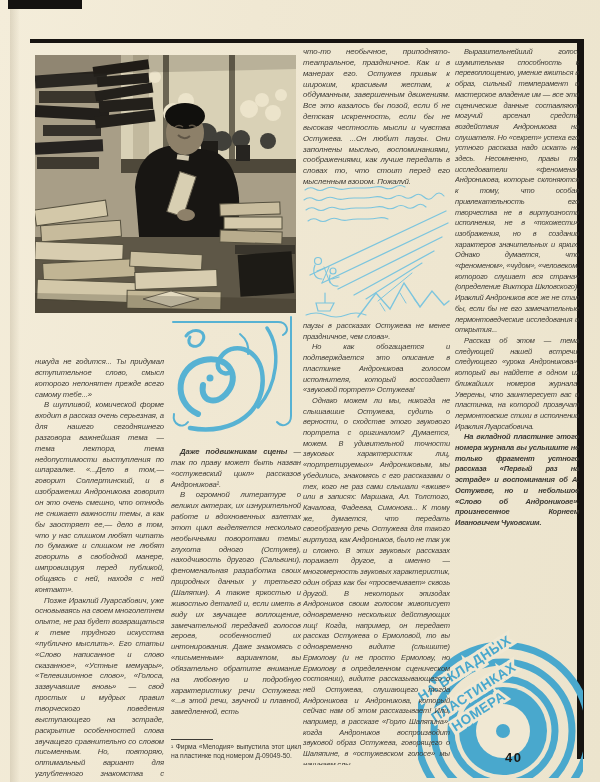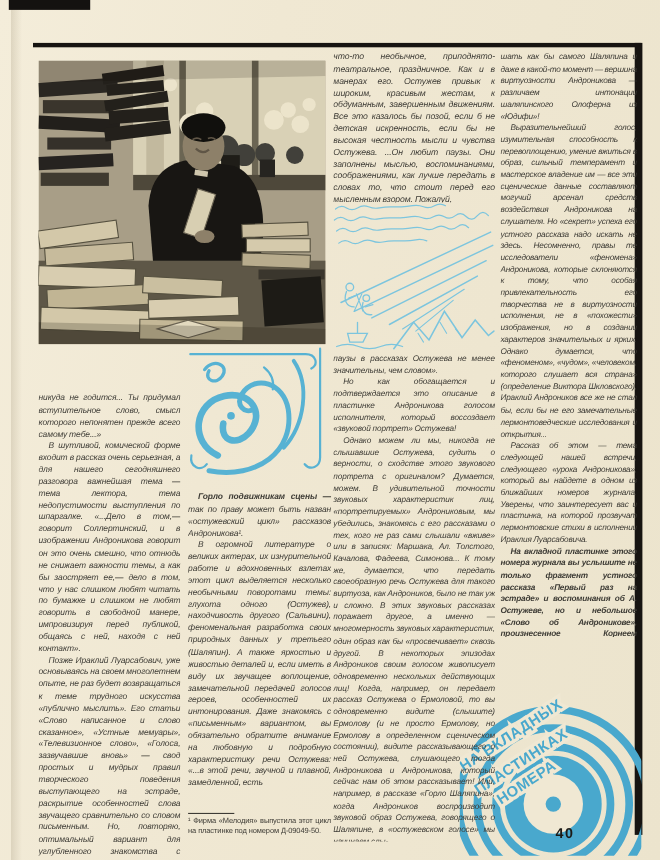--- a/index.html
+++ b/index.html
@@ -199,33 +199,32 @@
       </g>
     </svg>
   </div>
 
   <div class="col" id="col1">
       <p>никуда не годится... Ты придумал вступительное слово, смысл которого непонятен прежде всего самому тебе...»</p>
       <p class="ind">В шутливой, комической форме входит в рассказ очень серьезная, а для нашего сегодняшнего разговора важнейшая тема — тема лектора, тема недопустимости выступления по шпаргалке. «...Дело в том,— говорит Соллертинский, и в изображении Андроникова говорит он это очень смешно, что отнюдь не снижает важности темы, а как бы заостряет ее,— дело в том, что у нас слишком любят читать по бумажке и слишком не любят говорить в свободной манере, импровизируя перед публикой, общаясь с ней, находя с ней контакт».</p>
       <p class="ind">Позже Ираклий Луарсабович, уже основываясь на своем многолетнем опыте, не раз будет возвращаться к теме трудного искусства «публично мыслить». Его статьи «Слово написанное и слово сказанное», «Устные мемуары», «Телевизионное слово», «Голоса, зазвучавшие вновь» — свод простых и мудрых правил творческого поведения выступающего на эстраде, раскрытие особенностей слова звучащего сравнительно со словом письменным. Но, повторяю, оптимальный вариант для углубленного знакомства с «устными рассказами» Андроникова, их изучения — это слушание пластинок. Разумеется, различные устные рассказы Андроникова при перенесении их на бумагу имеют разные степени «потерь». Но есть рассказы, звуковые варианты которых, несомненно, предпочтительнее письменных. К таким рассказам относится «остужевский цикл», и вполне естественно, что, как только представи-</p>
     </div>
   <div class="col" id="col2">
-      <p class="ind"><strong>Горло подвижникам сцены — </strong>так по праву может быть назван «остужевский цикл» рассказов Андроникова¹.</p>
+      <p class="ind"><strong>Даже подвижникам сцены — </strong>так по праву может быть назван «остужевский цикл» рассказов Андроникова¹.</p>
       <p class="ind">В огромной литературе о великих актерах, их изнурительной работе и вдохновенных взлетах этот цикл выделяется несколько необычными поворотами темы: глухота одного (Остужев), находчивость другого (Сальвини), феноменальная разработка своих природных данных у третьего (Шаляпин). А также яркостью и живостью деталей и, если иметь в виду их звучащее воплощение, замечательной передачей голосов героев, особенностей их интонирования. Даже знакомясь с «письменным» вариантом, вы обязательно обратите внимание на любовную и подробную характеристику речи Остужева: «...в этой речи, звучной и плавной, замедленной, есть</p>
     </div>
   <div class="col" id="col3a">
       <p>что-то необычное, приподнято-театральное, праздничное. Как и в манерах его. Остужев привык к широким, красивым жестам, к обдуманным, завершенным движениям. Все это казалось бы позой, если б не детская искренность, если бы не высокая честность мысли и чувства Остужева. ...Он любит паузы. Они заполнены мыслью, воспоминаниями, соображениями, как лучше передать в словах то, что стоит перед его мысленным взором. Пожалуй,</p>
     </div>
   <div class="col" id="col3b">
-      <p>паузы в рассказах Остужева не менее значительны, чем словом».</p>
+      <p>паузы в рассказах Остужева не менее праздничное, чем слова».</p>
       <p class="ind">Но как обогащается и подтверждается это описание в пластинке Андроникова голосом исполнителя, который воссоздает «звуковой портрет» Остужева!</p>
       <p class="ind">Однако можем ли мы, никогда не слышавшие Остужева, судить о верности, о сходстве этого звукового портрета с оригиналом? Думается, можем. В удивительной точности звуковых характеристик лиц, «портретируемых» Андрониковым, мы убедились, знакомясь с его рассказами о тех, кого не раз сами слышали «вживе» или в записях: Маршака, Ал. Толстого, Качалова, Фадеева, Симонова... К тому же, думается, что передать своеобразную речь Остужева для такого виртуоза, как Андроников, было не так уж и сложно. В этих звуковых рассказах поражает другое, а именно — многомерность звуковых характеристик, один образ как бы «просвечивает» сквозь другой. В некоторых эпизодах Андроников своим голосом живописует одновременно нескольких действующих лиц! Когда, например, он передает рассказ Остужева о Ермоловой, то вы одновременно видите (слышите) Ермолову (и не просто Ермолову, но Ермолову в определенном сценическом состоянии), видите рассказывающего о ней Остужева, слушающего тогда Андроникова и Андроникова, который сейчас нам об этом рассказывает! Или, например, в рассказе «Горло Шаляпина», когда Андроников воспроизводит звуковой образ Остужева, говорящего о Шаляпине, в «остужевском голосе» мы начинаем слы-</p>
     </div>
   <div class="col" id="col4">
-      <p>шать как бы самого Шаляпина и даже в какой-то момент — вершина виртуозности Андроникова — различаем интонации шаляпинского Олоферна из «Юдифи»!</p>
       <p class="ind">Выразительнейший голос, изумительная способность к перевоплощению, умение вжиться в образ, сильный темперамент и мастерское владение им — все эти сценические данные составляют могучий арсенал средств воздействия Андроникова на слушателя. Но «секрет» успеха его устного рассказа надо искать не здесь. Несомненно, правы те исследователи «феномена» Андроникова, которые склоняются к тому, что особая привлекательность его творчества не в виртуозности исполнения, не в «похожести» изображения, но в создании характеров значительных и ярких. Однако думается, что «феноменом», «чудом», «человеком, которого слушает вся страна» (определение Виктора Шкловского), Ираклий Андроников все же не стал бы, если бы не его замечательные лермонтоведческие исследования и открытия...</p>
       <p class="ind">Рассказ об этом — тема следующей нашей встречи, следующего «урока Андроникова», который вы найдете в одном из ближайших номеров журнала. Уверены, что заинтересует вас и пластинка, на которой прозвучат лермонтовские стихи в исполнении Ираклия Луарсабовича.</p>
       <p class="ind b">На вкладной пластинке этого номера журнала вы услышите не только фрагмент устного рассказа «Первый раз на эстраде» и воспоминания об А. Остужеве, но и небольшое «Слово об Андроникове», произнесенное Корнеем Ивановичем Чуковским.</p>
     </div>
 
   <div class="fn-rule"></div>
   <div class="footnote">¹ Фирма «Мелодия» выпустила этот цикл на пластинке под номером Д-09049-50.</div>
 
   <div class="pageno">40</div>
 </div>

